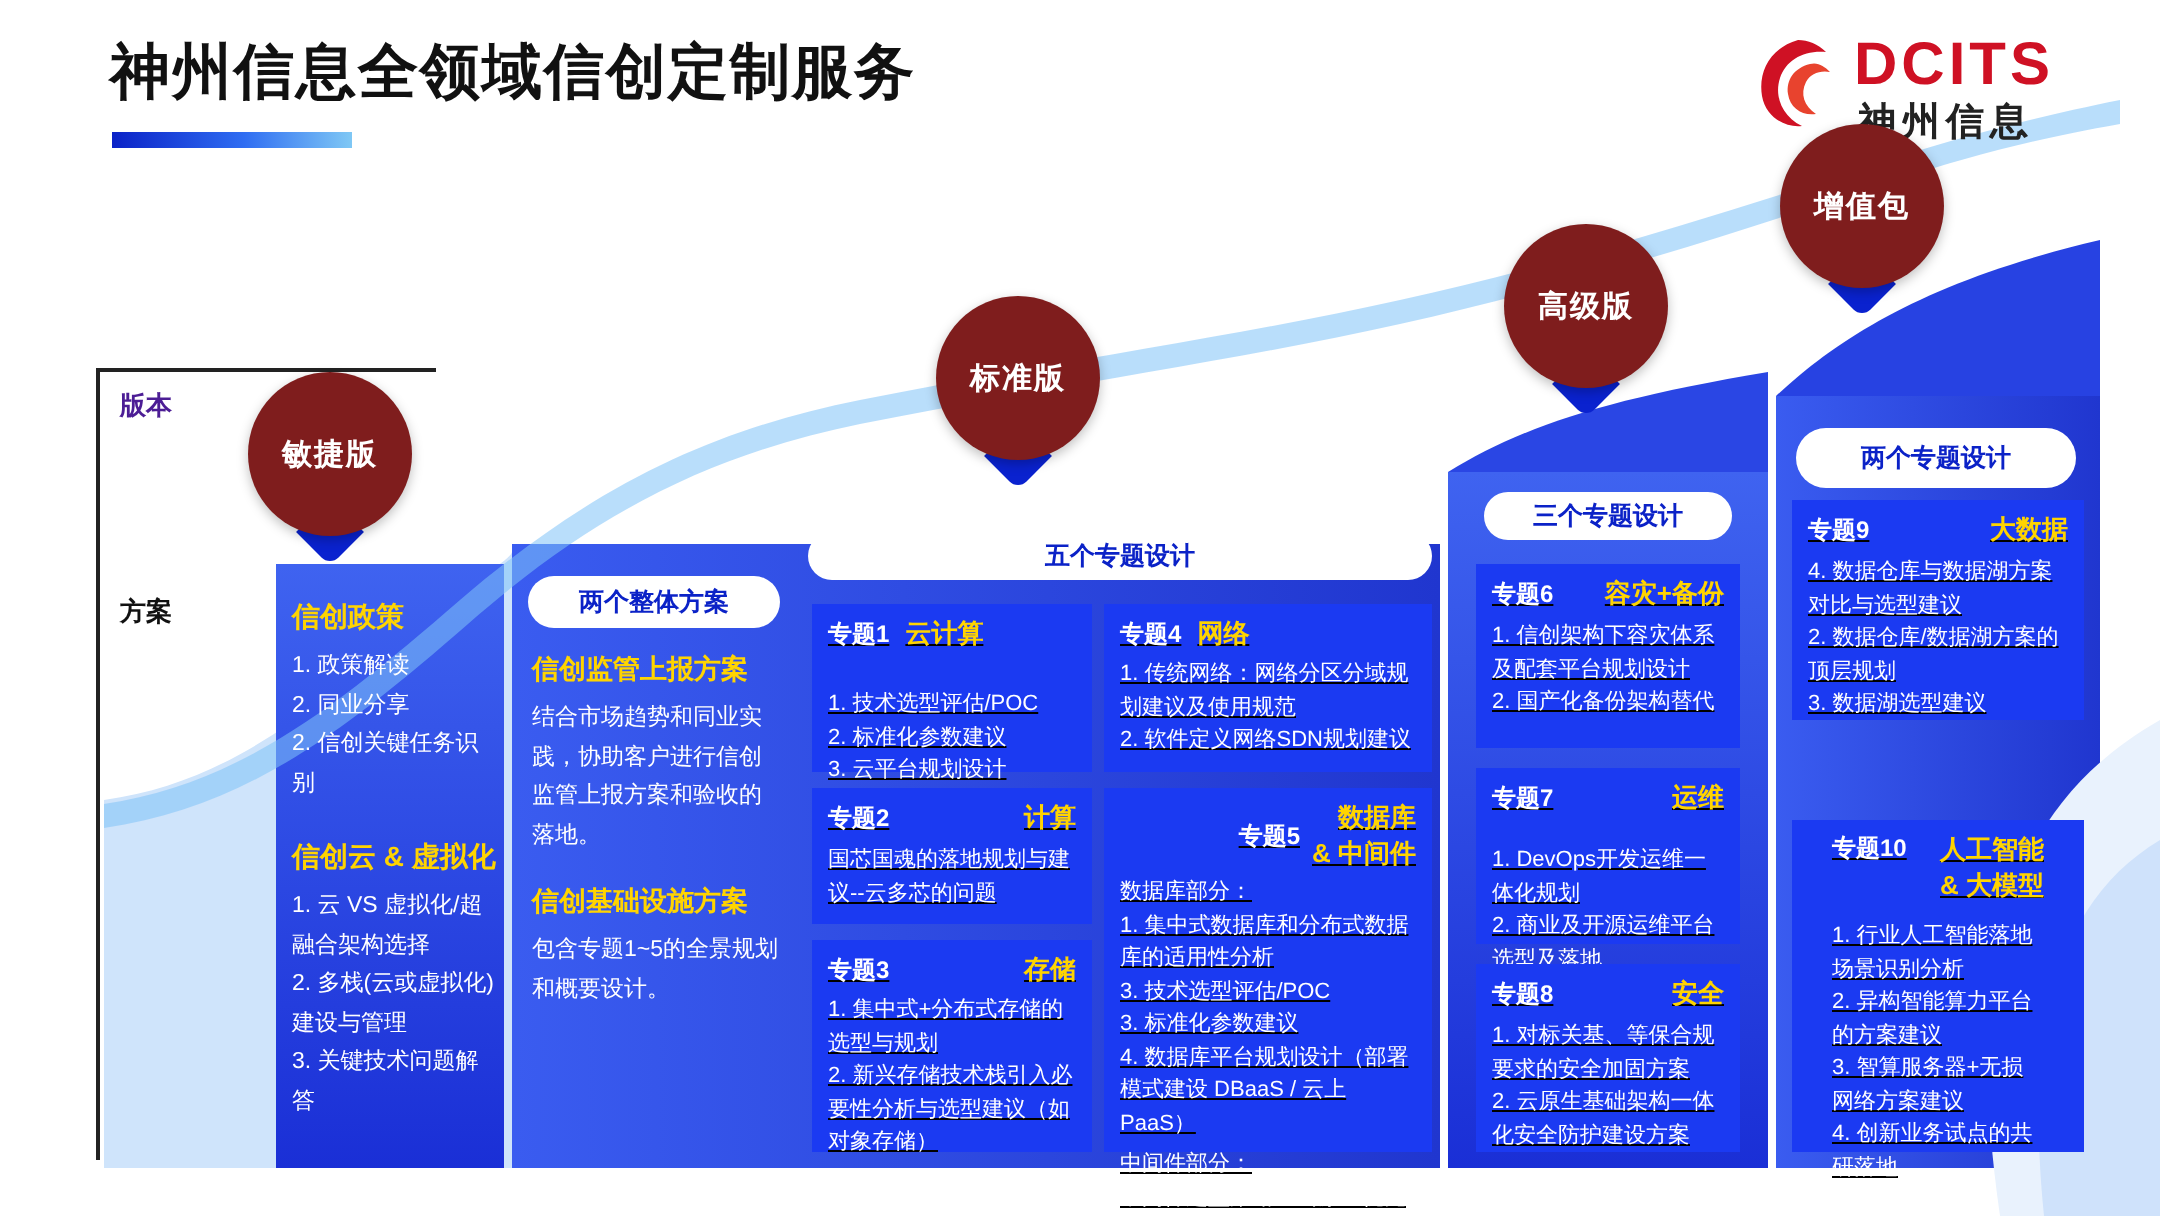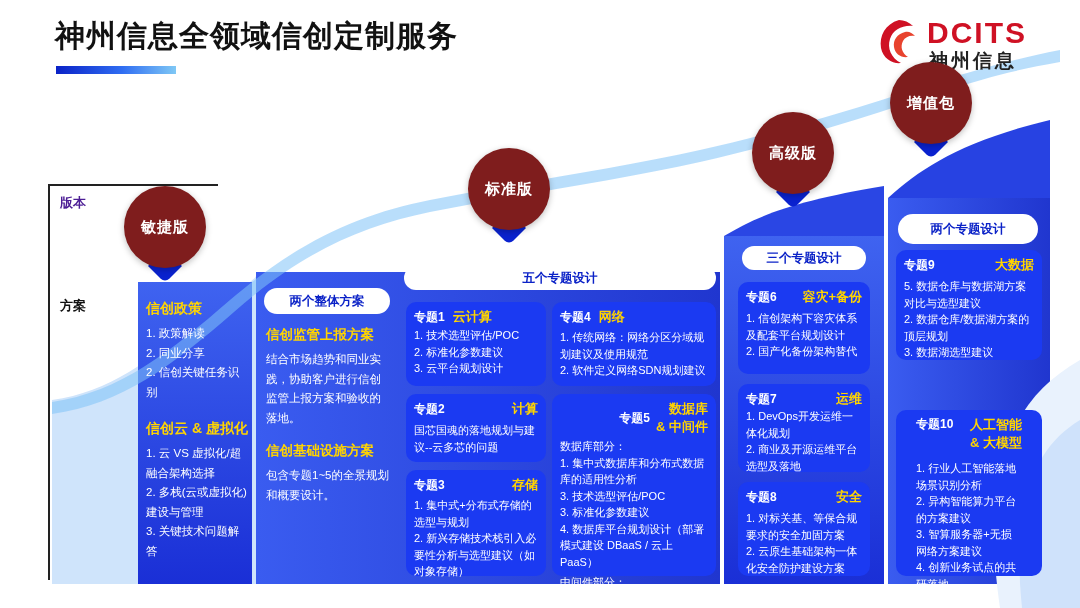--- a/index.html
+++ b/index.html
@@ -34,21 +34,21 @@
   .pin .tail{position:absolute;left:29px;top:68px;width:24px;height:24px;background:#0a22cf;
       transform:rotate(45deg);border-radius:0 0 6px 0;}
   .white-pill{position:absolute;background:#ffffff;border-radius:16px;
       display:flex;align-items:center;justify-content:center;color:#0b22c7;font-size:12.5px;font-weight:bold;}
   .hdr-row{display:flex;align-items:center;gap:8px;}
   .txt{font-size:11px;line-height:1.5;color:#fff;}
 
   .agile-txt{color:#ffffff;font-size:11.5px;line-height:1.7;}
   .agile-h{color:#ffd400;font-size:14px;font-weight:bold;margin-bottom:6px;}
 
-  .sub-card{background:#1b3af2;border-radius:10px;}
+  .sub-card{background:#1b3af2;border-radius:0;text-decoration:underline;}
   .topic-lbl{color:#ffffff;font-size:12px;font-weight:bold;}
   .topic-name{color:#ffd400;font-size:13px;font-weight:bold;}
 </style>
 </head>
 <body>
 
 <div class="root">
 
   <svg class="stair" style="left:0;top:0;" width="1080" height="608">
     <defs>
@@ -136,21 +136,21 @@
     <div class="txt" style="font-size:11.5px;line-height:1.7;">包含专题1~5的全景规划和概要设计。</div>
   </div>
 
   <div class="white-pill" style="left:404px;top:266px;width:312px;height:24px;">五个专题设计</div>
 
   <div class="sub-card" style="position:absolute;left:406px;top:302px;width:140px;height:84px;padding:6px 8px;box-sizing:border-box;">
     <div class="hdr-row">
       <span class="topic-lbl">专题1</span>
       <span class="topic-name">云计算</span>
     </div>
-    <div class="txt" style="margin-top:1px;">1. 技术选型评估/POC</div>
+    <div class="txt" style="margin-top:18px;">1. 技术选型评估/POC</div>
     <div class="txt">2. 标准化参数建议</div>
     <div class="txt">3. 云平台规划设计</div>
   </div>
 
   <div class="sub-card" style="position:absolute;left:552px;top:302px;width:164px;height:84px;padding:6px 8px;box-sizing:border-box;">
     <div class="hdr-row">
       <span class="topic-lbl">专题4</span>
       <span class="topic-name">网络</span>
     </div>
     <div class="txt" style="margin-top:3px;">1. 传统网络：网络分区分域规划建议及使用规范</div>
@@ -198,41 +198,41 @@
     </div>
     <div class="txt" style="margin-top:4px;">1. 信创架构下容灾体系及配套平台规划设计</div>
     <div class="txt">2. 国产化备份架构替代</div>
   </div>
 
   <div class="sub-card" style="position:absolute;left:738px;top:384px;width:132px;height:88px;padding:6px 8px;box-sizing:border-box;">
     <div class="hdr-row" style="justify-content:space-between;">
       <span class="topic-lbl">专题7</span>
       <span class="topic-name">运维</span>
     </div>
-    <div class="txt" style="margin-top:0;">1. DevOps开发运维一体化规划</div>
+    <div class="txt" style="margin-top:14px;">1. DevOps开发运维一体化规划</div>
     <div class="txt">2. 商业及开源运维平台选型及落地</div>
   </div>
 
   <div class="sub-card" style="position:absolute;left:738px;top:482px;width:132px;height:94px;padding:6px 8px;box-sizing:border-box;">
     <div class="hdr-row" style="justify-content:space-between;">
       <span class="topic-lbl">专题8</span>
       <span class="topic-name">安全</span>
     </div>
     <div class="txt" style="margin-top:4px;">1. 对标关基、等保合规要求的安全加固方案</div>
     <div class="txt">2. 云原生基础架构一体化安全防护建设方案</div>
   </div>
 
   <div class="white-pill" style="left:898px;top:214px;width:140px;height:30px;">两个专题设计</div>
 
   <div class="sub-card" style="position:absolute;left:896px;top:250px;width:146px;height:110px;padding:6px 8px;box-sizing:border-box;">
     <div class="hdr-row" style="justify-content:space-between;">
       <span class="topic-lbl">专题9</span>
       <span class="topic-name">大数据</span>
     </div>
-    <div class="txt" style="margin-top:4px;">5. 数据仓库与数据湖方案对比与选型建议</div>
+    <div class="txt" style="margin-top:4px;">4. 数据仓库与数据湖方案对比与选型建议</div>
     <div class="txt">2. 数据仓库/数据湖方案的顶层规划</div>
     <div class="txt">3. 数据湖选型建议</div>
   </div>
 
   <div class="sub-card" style="position:absolute;left:896px;top:410px;width:146px;height:166px;padding:6px 20px;box-sizing:border-box;">
     <div class="hdr-row" style="justify-content:space-between;align-items:flex-start;">
       <span class="topic-lbl">专题10</span>
       <span class="topic-name" style="white-space:pre-line;text-align:right;">人工智能
 &amp; 大模型</span>
     </div>

